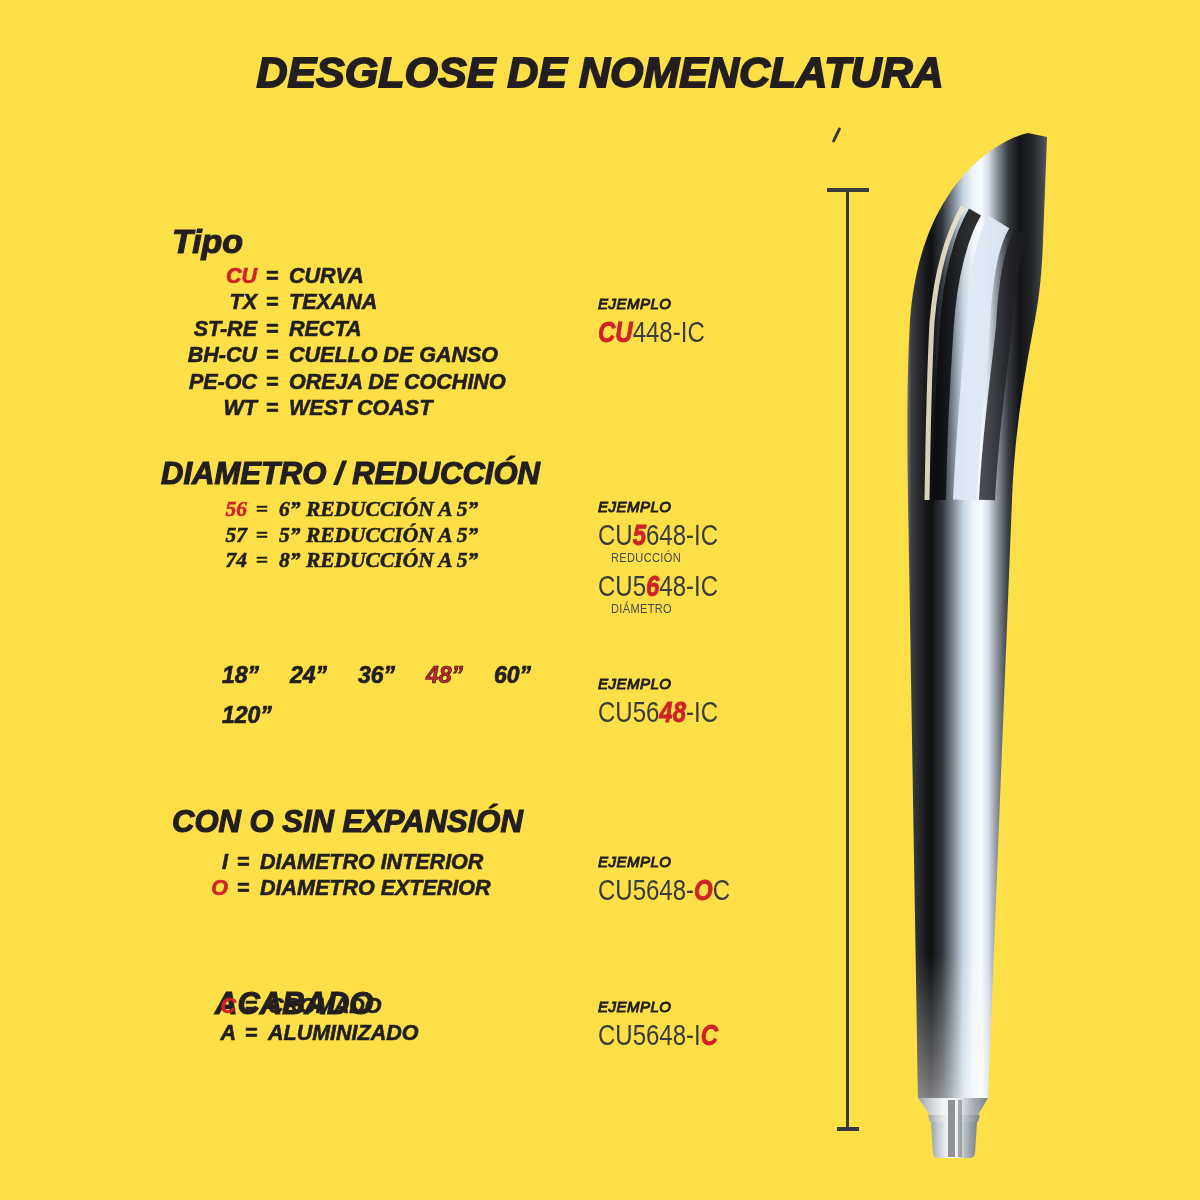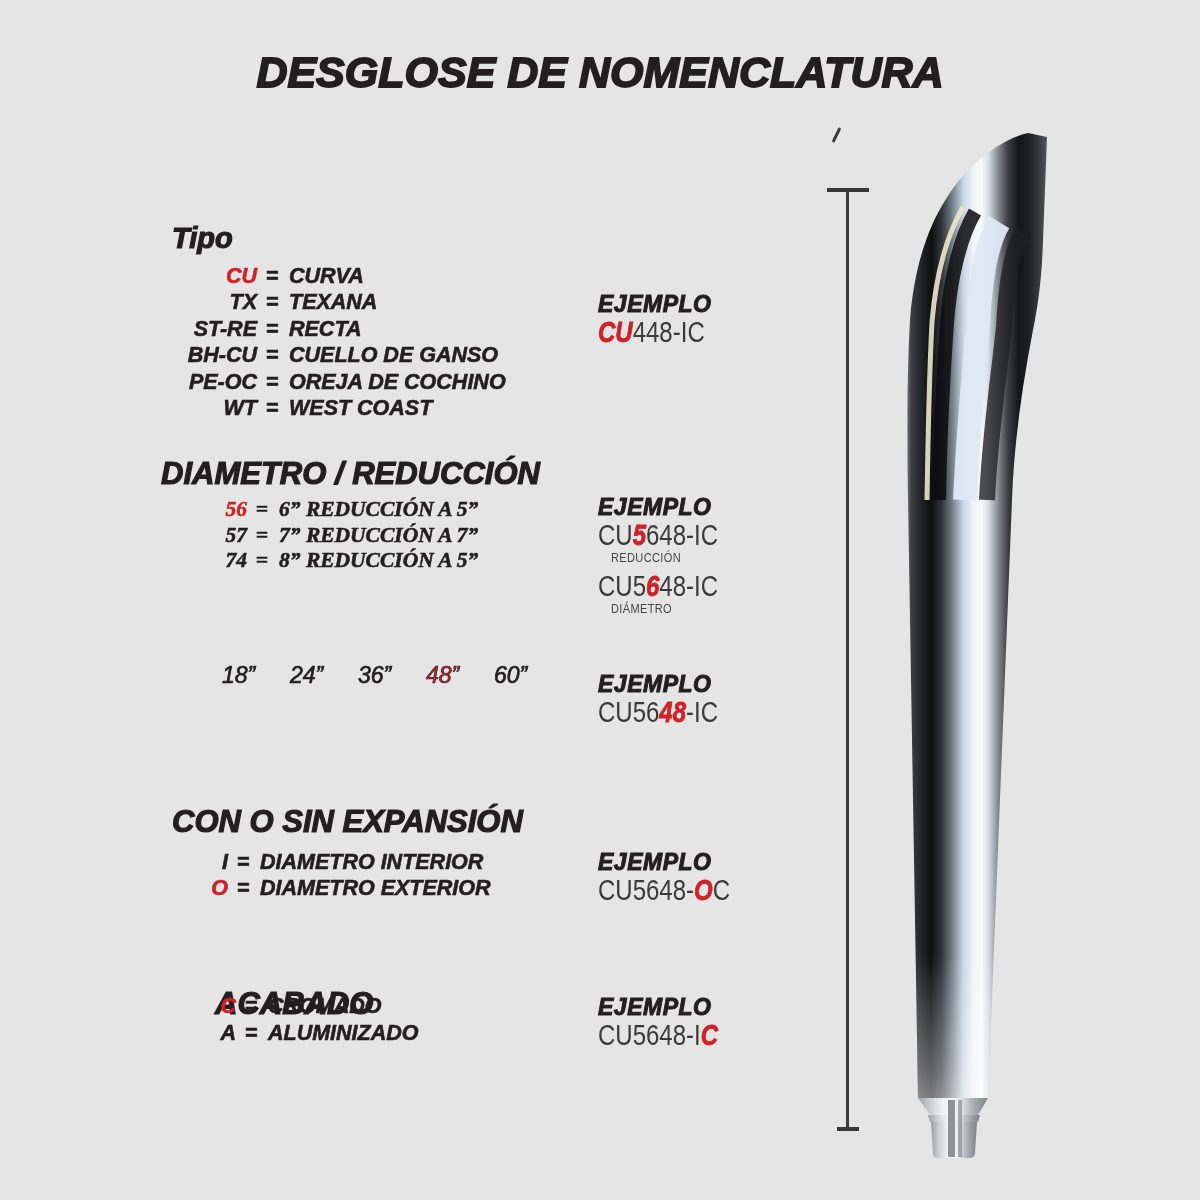--- a/index.html
+++ b/index.html
@@ -1,46 +1,46 @@
 <!DOCTYPE html>
 <html><head>
 <meta charset="utf-8">
 <style>
   html,body{margin:0;padding:0;background:#ffffff;}
-  .page{position:relative;width:1200px;height:1200px;background:#e5e5e5;overflow:hidden;
+  .page{position:relative;width:1200px;height:1200px;background:#fde047;overflow:hidden;
         font-family:"Liberation Sans",sans-serif;color:#231f20;}
   .title{position:absolute;top:48px;left:0;width:1200px;text-align:center;
          font-size:43px;font-weight:700;font-style:italic;-webkit-text-stroke:1.8px #231f20;
          letter-spacing:0;}
   .subtitle{position:absolute;top:100px;left:0;width:1200px;text-align:center;font-size:33px;
             color:#2c2c2c;}
   .subtitle .cond{display:inline-block;transform:scaleX(.78);transform-origin:center;}
   .sec-head{position:absolute;font-size:31px;font-weight:700;font-style:italic;
             -webkit-text-stroke:1.2px #231f20;white-space:nowrap;}
-  .tipo-head{font-size:29px;text-align:center;}
+  .tipo-head{font-size:34px;text-align:center;}
   
   .deflist{position:absolute;left:150px;}
   .defrow{display:flex;align-items:baseline;font-weight:700;font-style:italic;
           -webkit-text-stroke:.6px #231f20;font-size:21.5px;white-space:nowrap;}
   .defrow .code{display:inline-block;text-align:right;}
   .defrow .eq{display:inline-block;width:30px;text-align:center;}
   .defrow .lbl{margin-left:2px;}
   .red{color:#cf2127;-webkit-text-stroke-color:#cf2127;}
   .tipo .defrow{line-height:26.4px;}   .tipo .code{width:107px;}
   .diam .defrow{line-height:25.6px;}   .diam .code{width:97px;}
   .expan .defrow{line-height:26.4px;}  .expan .code{width:78px;}
   .acab .defrow{line-height:26.5px;}   .acab .code{width:86px;}
   
   .longrid{position:absolute;left:222px;top:656px;}
   .longrow{display:flex;height:39.5px;align-items:center;}
-  .longrow span{display:inline-block;width:68px;font-weight:400;font-style:italic;
+  .longrow span{display:inline-block;width:68px;font-weight:700;font-style:italic;
                 -webkit-text-stroke:.7px #231f20;font-size:23px;}
   
   .ej{position:absolute;left:598px;white-space:nowrap;}
-  .ej .ej-label{display:block;font-size:23px;font-weight:700;font-style:italic;
+  .ej .ej-label{display:block;font-size:15px;font-weight:400;font-style:italic;
                 -webkit-text-stroke:1px #231f20;letter-spacing:.5px;line-height:22px;}
   .ej .ej-code{display:inline-block;transform:scaleX(.8);transform-origin:left;
                font-size:30px;line-height:28px;color:#3b3b3b;font-weight:400;margin-top:3px;}
   .ej .ej-code .red{font-weight:700;font-style:italic;-webkit-text-stroke:.8px #cf2127;}
   .ej .ej-note{display:block;transform:scaleX(.85);transform-origin:left;font-size:13px;
                line-height:12px;margin:3px 0 5px 13px;color:#474747;letter-spacing:.4px;}
   
   .mline{position:absolute;background:#3a3a3c;}
   
   .tick{position:absolute;left:835px;top:127px;width:3px;height:16px;background:#3a3a3c;
@@ -91,36 +91,39 @@
   <div class="sec-head" style="left:161px;top:456px;">DIAMETRO / REDUCCIÓN</div>
   <div class="deflist diam" style="top:497px;font-family:Liberation Serif, serif;">
     <div class="defrow">
       <span class="code red">56</span>
       <span class="eq">=</span>
       <span class="lbl">6” REDUCCIÓN A 5”</span>
     </div>
     <div class="defrow">
       <span class="code">57</span>
       <span class="eq">=</span>
-      <span class="lbl">7” REDUCCIÓN A 7”</span>
+      <span class="lbl">5” REDUCCIÓN A 5”</span>
     </div>
     <div class="defrow">
       <span class="code">74</span>
       <span class="eq">=</span>
       <span class="lbl">8” REDUCCIÓN A 5”</span>
     </div>
   </div>
 
   <div class="longrid">
     <div class="longrow">
       <span>18”</span>
       <span>24”</span>
       <span>36”</span>
       <span class="red">48”</span>
       <span>60”</span>
+    </div>
+    <div class="longrow">
+      <span>120”</span>
     </div>
   </div>
 
   <div class="sec-head" style="left:172px;top:804px;">CON O SIN EXPANSIÓN</div>
   <div class="deflist expan" style="top:849px;">
     <div class="defrow">
       <span class="code">I</span>
       <span class="eq">=</span>
       <span class="lbl">DIAMETRO INTERIOR</span>
     </div>

